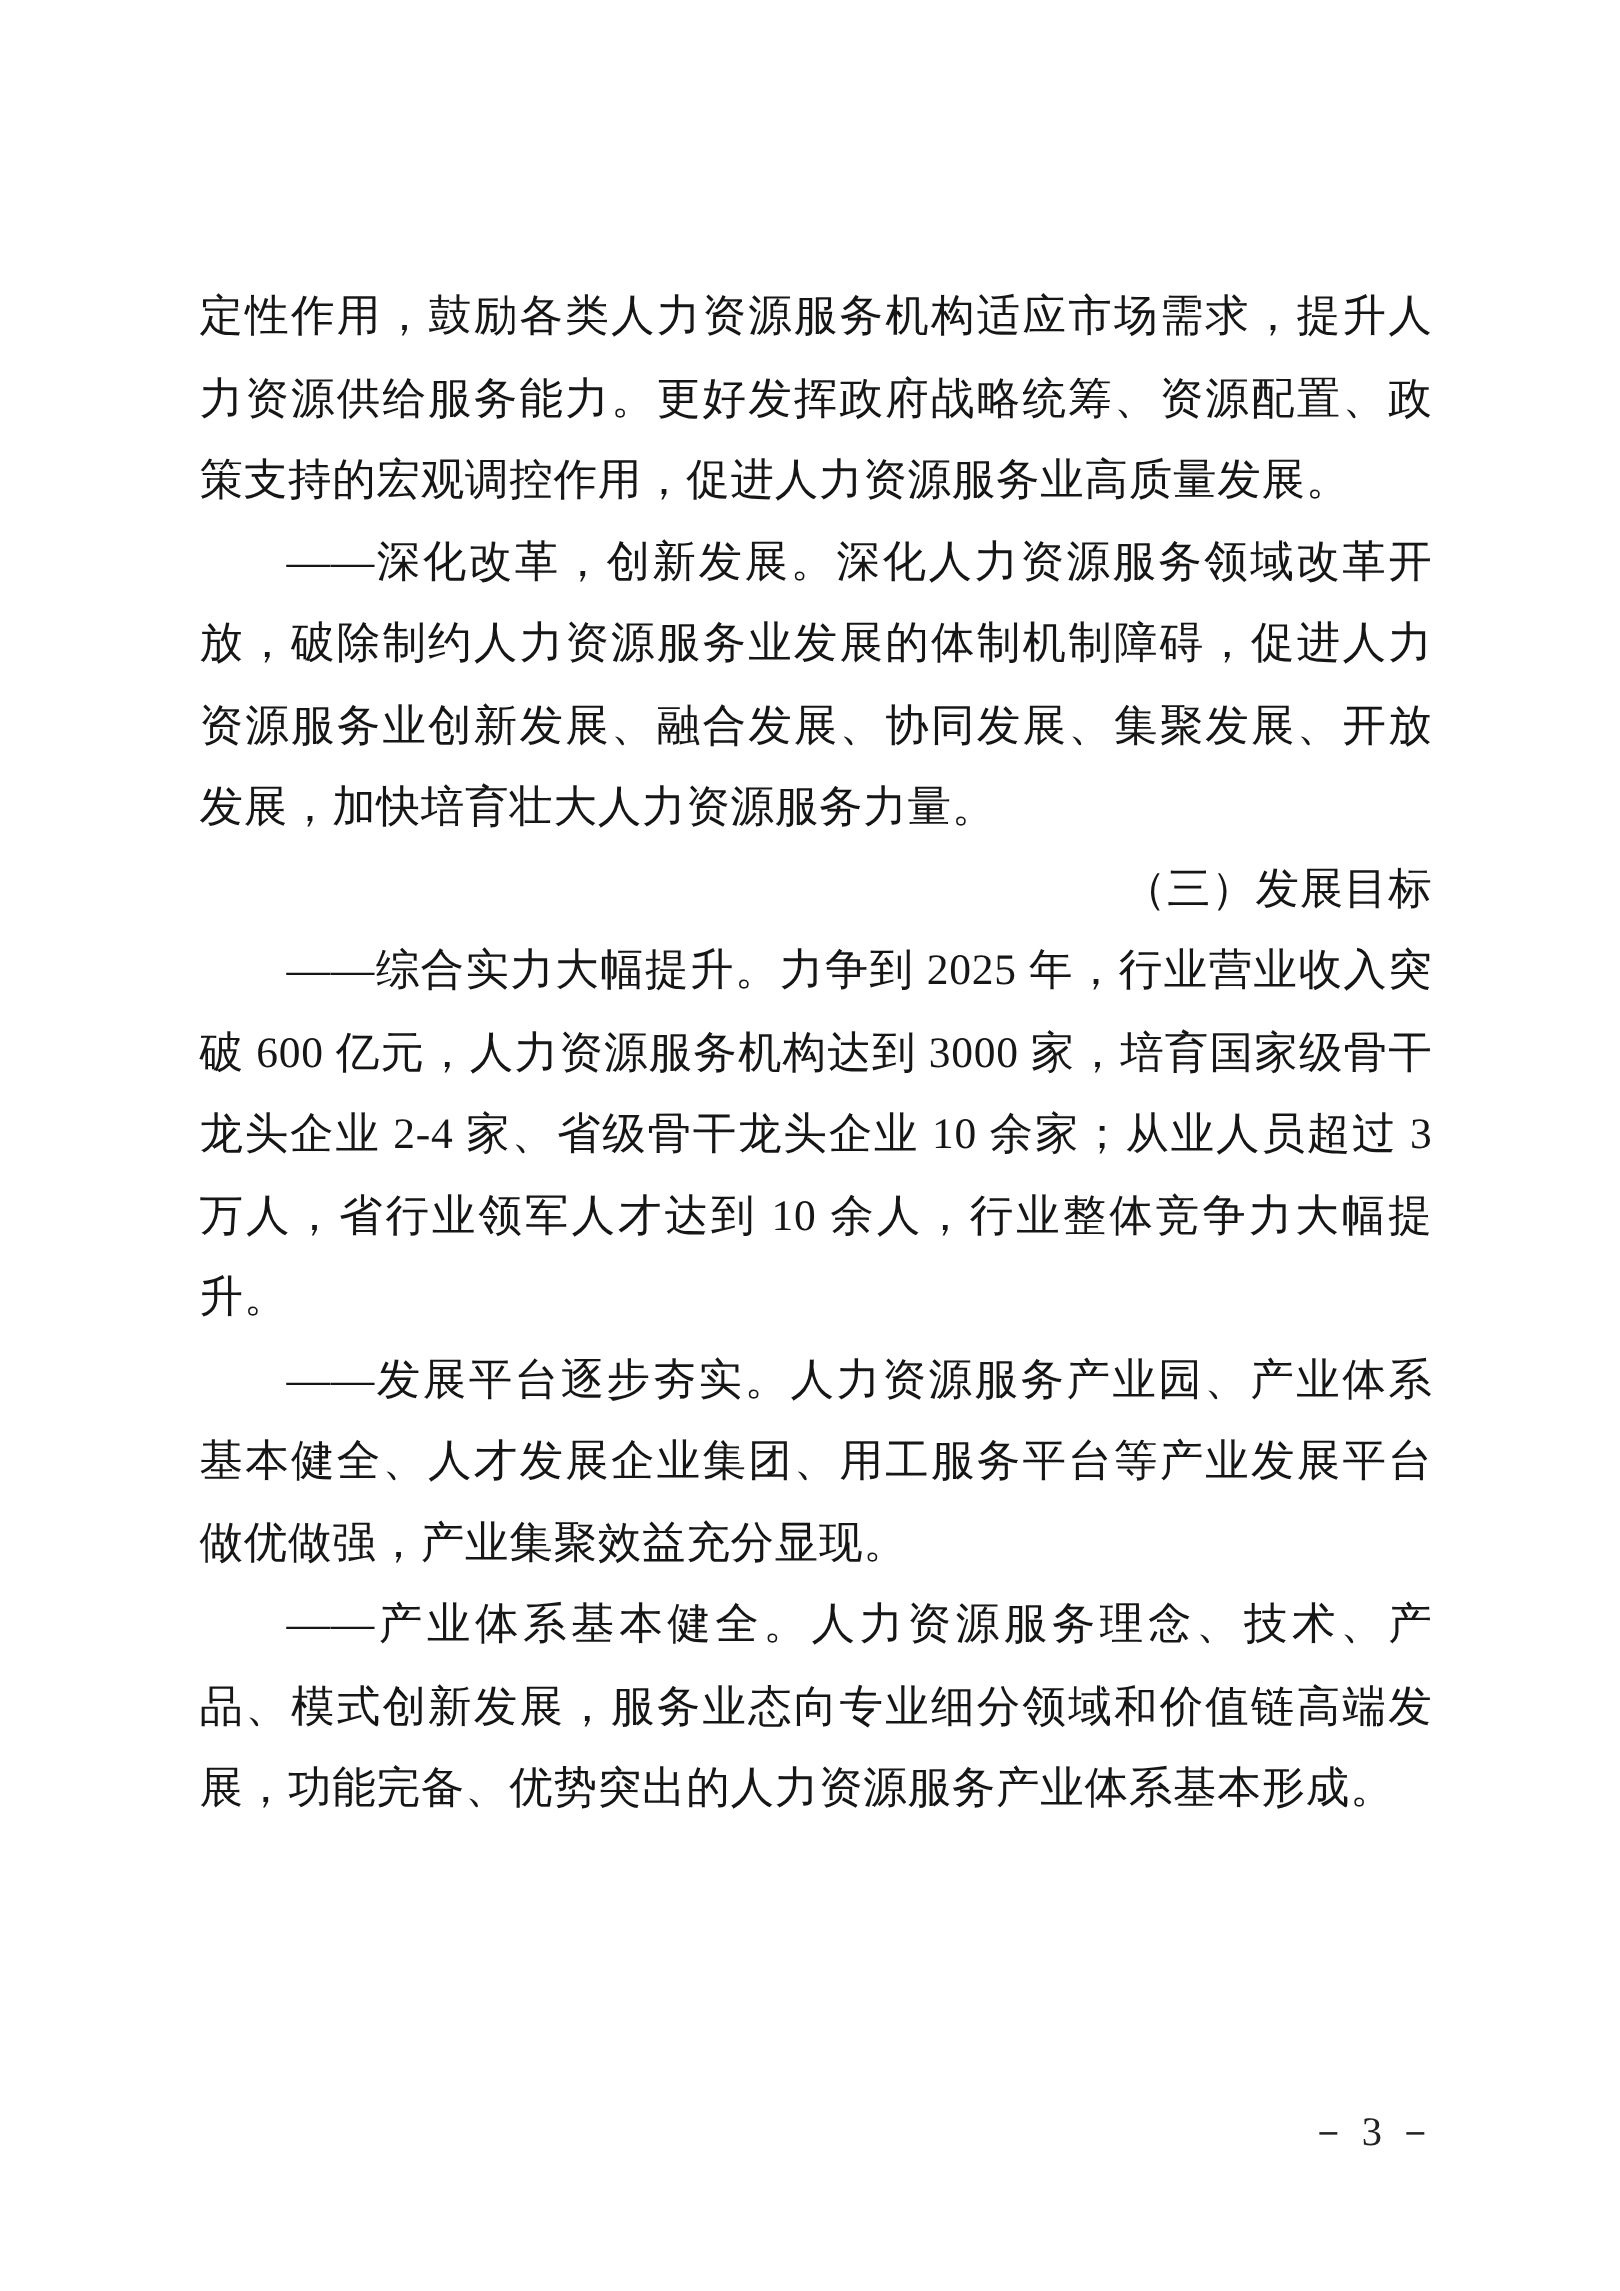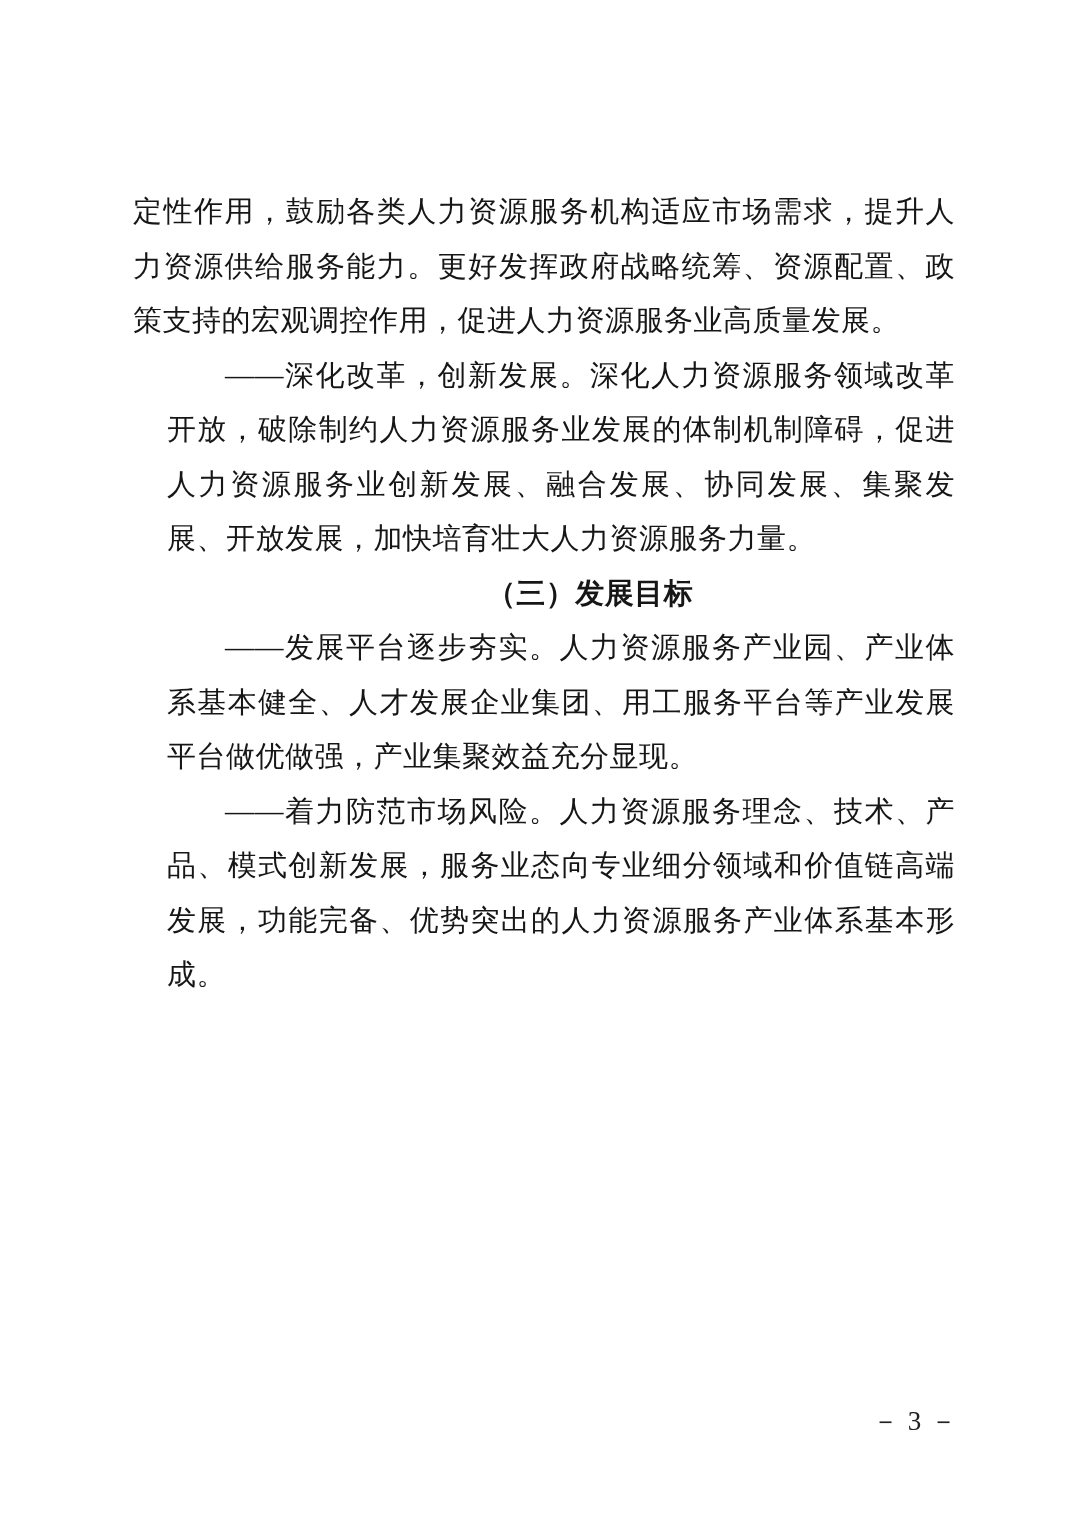--- a/index.html
+++ b/index.html
@@ -26,42 +26,42 @@
     padding: 0;
     font-size: 29px;
     line-height: 54.5px;
     color: #161616;
     text-align: justify;
     text-justify: inter-ideograph;
     letter-spacing: 0.5px;
   }
   .para.indent {
     text-indent: 2em;
-    margin-left: 34px;
   }
   .para.heading {
-    font-weight: 700;
-    text-align: center;
+    font-weight: 400;
+    text-align: right;
   }
   .page-number {
     position: absolute;
     top: 1404px;
     left: 872px;
     font-size: 27px;
     line-height: 34px;
     color: #222222;
     letter-spacing: 1px;
     white-space: nowrap;
   }
 </style>
 </head>
 <body>
 
 <div class="page">
   <div class="content">
       <p class="para">定性作用，鼓励各类人力资源服务机构适应市场需求，提升人力资源供给服务能力。更好发挥政府战略统筹、资源配置、政策支持的宏观调控作用，促进人力资源服务业高质量发展。</p>
       <p class="para indent">——深化改革，创新发展。深化人力资源服务领域改革开放，破除制约人力资源服务业发展的体制机制障碍，促进人力资源服务业创新发展、融合发展、协同发展、集聚发展、开放发展，加快培育壮大人力资源服务力量。</p>
       <p class="para indent heading">（三）发展目标</p>
+      <p class="para indent">——综合实力大幅提升。力争到 2025 年，行业营业收入突破 600 亿元，人力资源服务机构达到 3000 家，培育国家级骨干龙头企业 2-4 家、省级骨干龙头企业 10 余家；从业人员超过 3 万人，省行业领军人才达到 10 余人，行业整体竞争力大幅提升。</p>
       <p class="para indent">——发展平台逐步夯实。人力资源服务产业园、产业体系基本健全、人才发展企业集团、用工服务平台等产业发展平台做优做强，产业集聚效益充分显现。</p>
-      <p class="para indent">——着力防范市场风险。人力资源服务理念、技术、产品、模式创新发展，服务业态向专业细分领域和价值链高端发展，功能完备、优势突出的人力资源服务产业体系基本形成。</p>
+      <p class="para indent">——产业体系基本健全。人力资源服务理念、技术、产品、模式创新发展，服务业态向专业细分领域和价值链高端发展，功能完备、优势突出的人力资源服务产业体系基本形成。</p>
     </div>
   <div class="page-number">－ 3 －</div>
 </div>
 
 </body></html>

